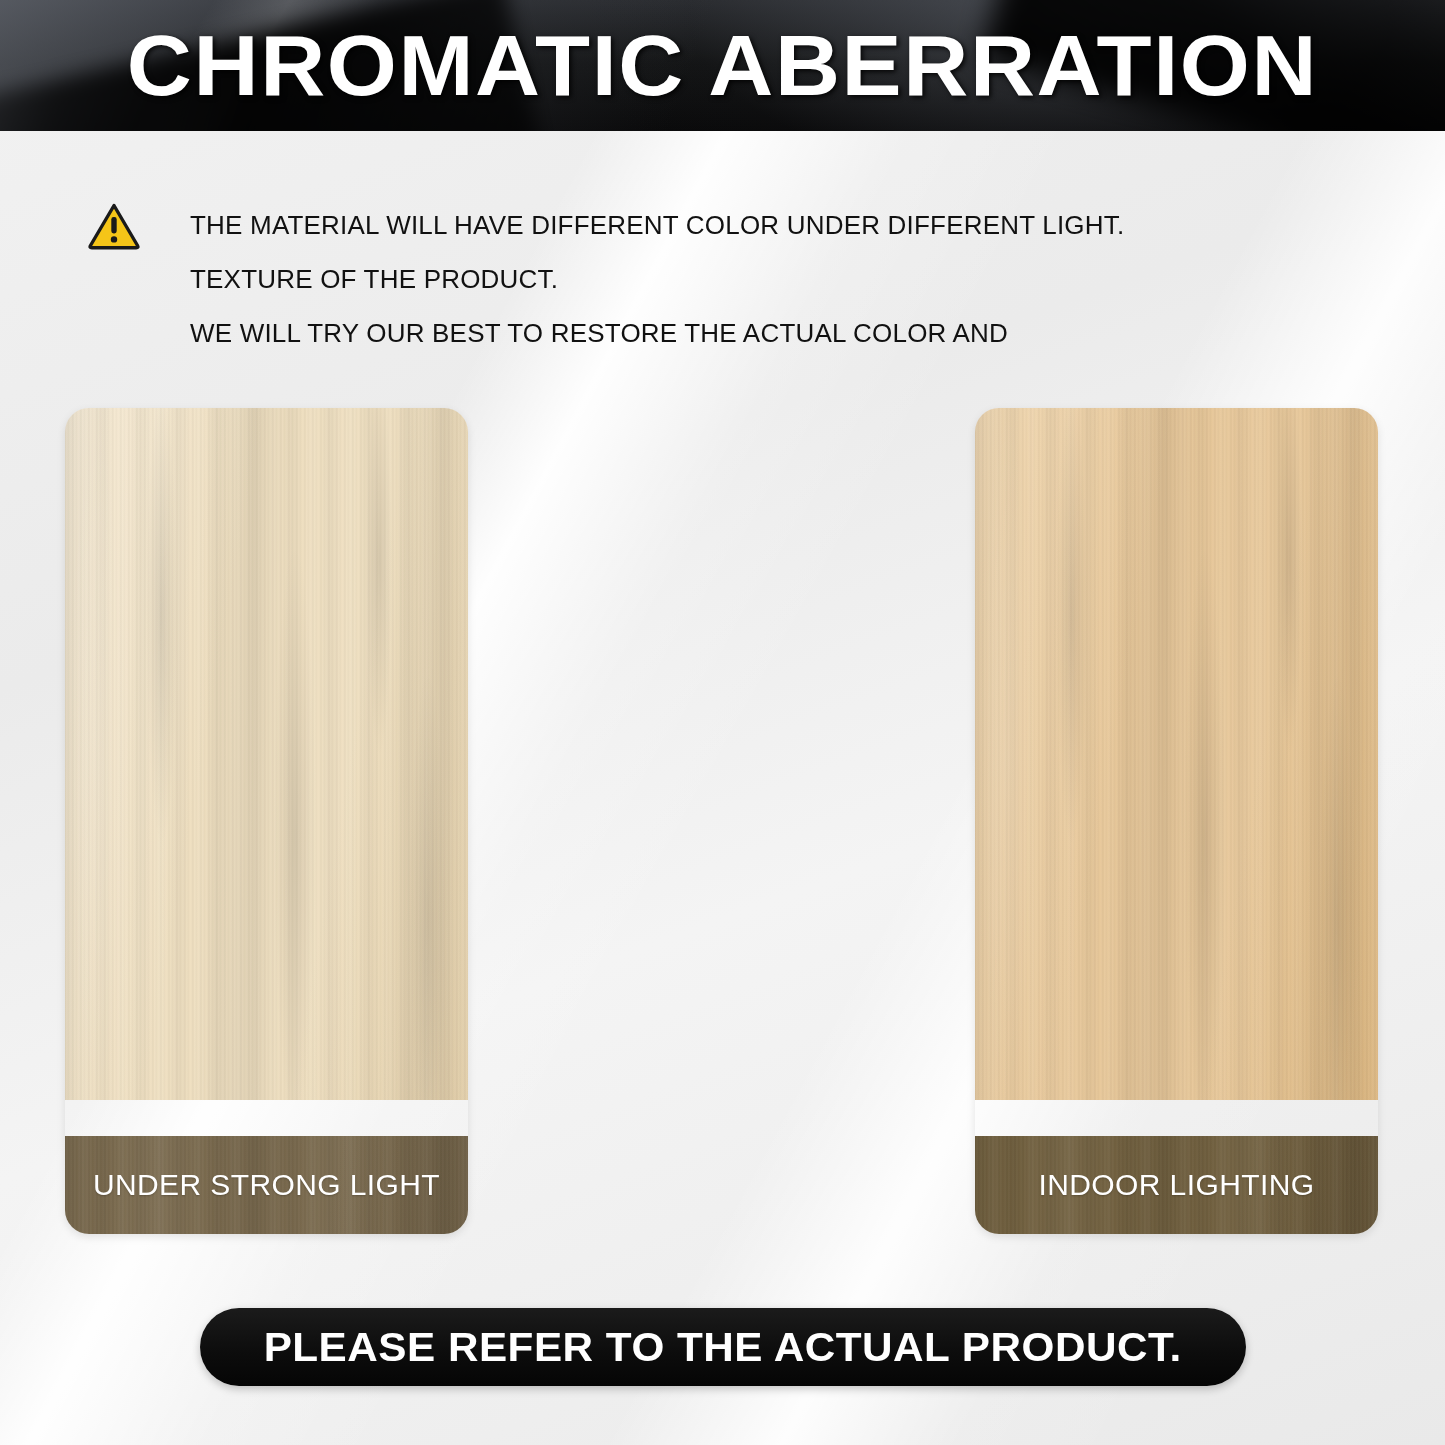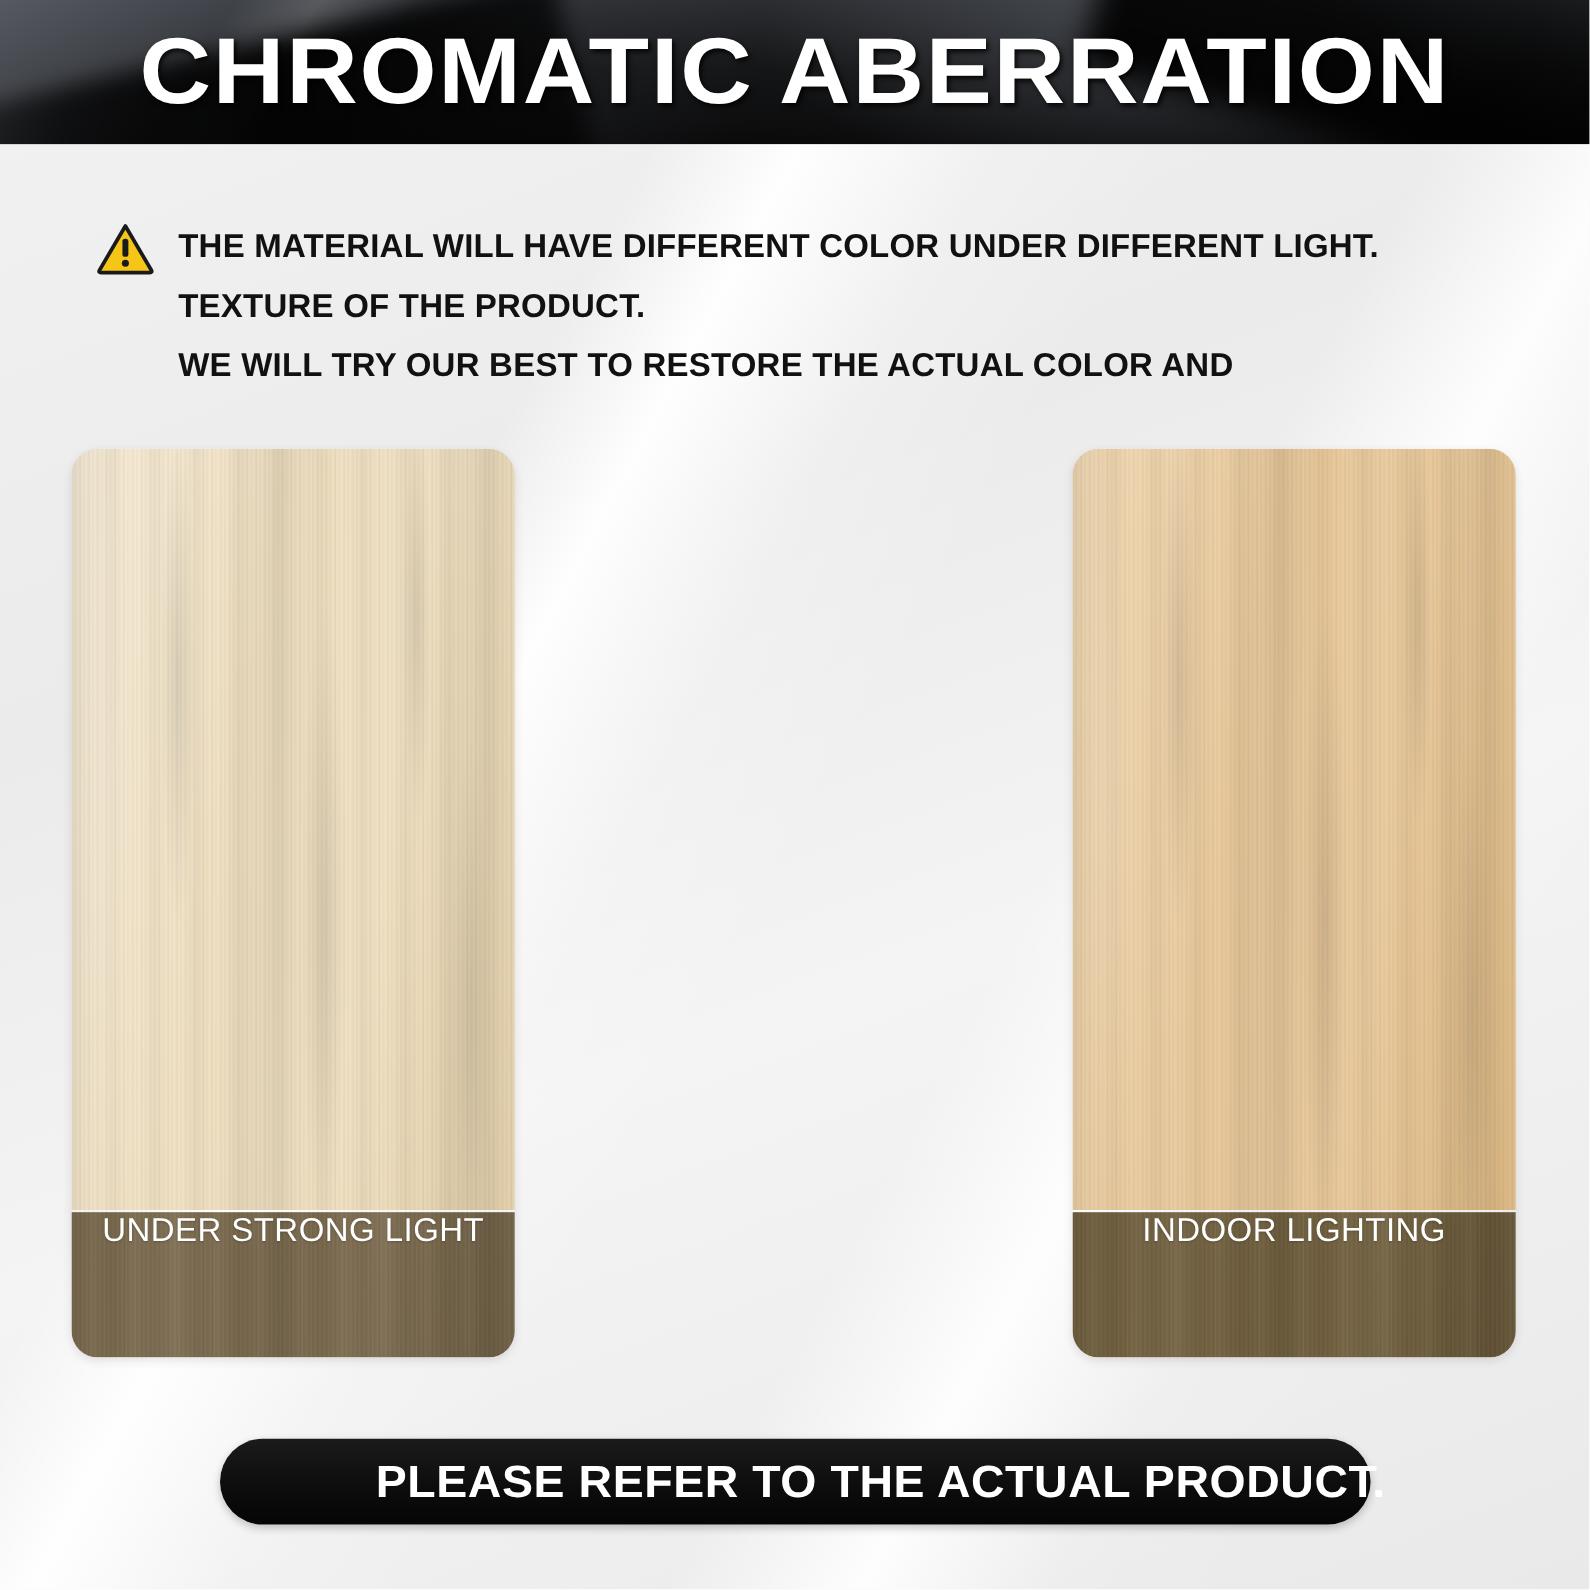--- a/index.html
+++ b/index.html
@@ -120,27 +120,28 @@
     height: 52px;
     margin-top: 4px;
     margin-right: 22px;
   }
   .notice-lines {
     flex: 1 1 auto;
     padding-top: 2px;
   }
   .notice-line {
     color: #111111;
-    font-size: 30px;
-    font-weight: 700;
+    font-size: 26px;
+    font-weight: 400;
     letter-spacing: 0.2px;
     line-height: 54px;
     white-space: nowrap;
     transform: scaleX(1.0);
     transform-origin: left center;
+    margin-left: 28px;
   }
 
   
   .panels {
     position: absolute;
     left: 65px;
     top: 408px;
     width: 1313px;
     height: 826px;
     display: flex;
@@ -159,23 +160,23 @@
     left: 0;
     top: 0;
     right: 0;
     height: 692px;
   }
   .wood-bottom {
     position: absolute;
     left: 0;
     bottom: 0;
     right: 0;
-    height: 132px;
-    display: flex;
-    align-items: flex-start;
+    height: 98px;
+    display: flex;
+    align-items: center;
     justify-content: center;
   }
   
   .grain {
     position: absolute;
     inset: 0;
     pointer-events: none;
     background-image:
       repeating-linear-gradient(90deg,
         rgba(0,0,0,0.050) 0px,
@@ -224,21 +225,21 @@
   .footer-pill {
     position: absolute;
     left: 200px;
     top: 1308px;
     width: 1046px;
     height: 78px;
     border-radius: 39px;
     background: linear-gradient(180deg, #1b1b1b 0%, #0d0d0d 55%, #050505 100%);
     display: flex;
     align-items: center;
-    justify-content: flex-end;
+    justify-content: center;
     box-shadow: 0 3px 8px rgba(0,0,0,0.22);
   }
   .footer-pill-text {
     color: #ffffff;
     font-size: 41px;
     font-weight: 700;
     letter-spacing: 0.5px;
     white-space: nowrap;
     transform: scaleX(1.03);
     transform-origin: center center;

